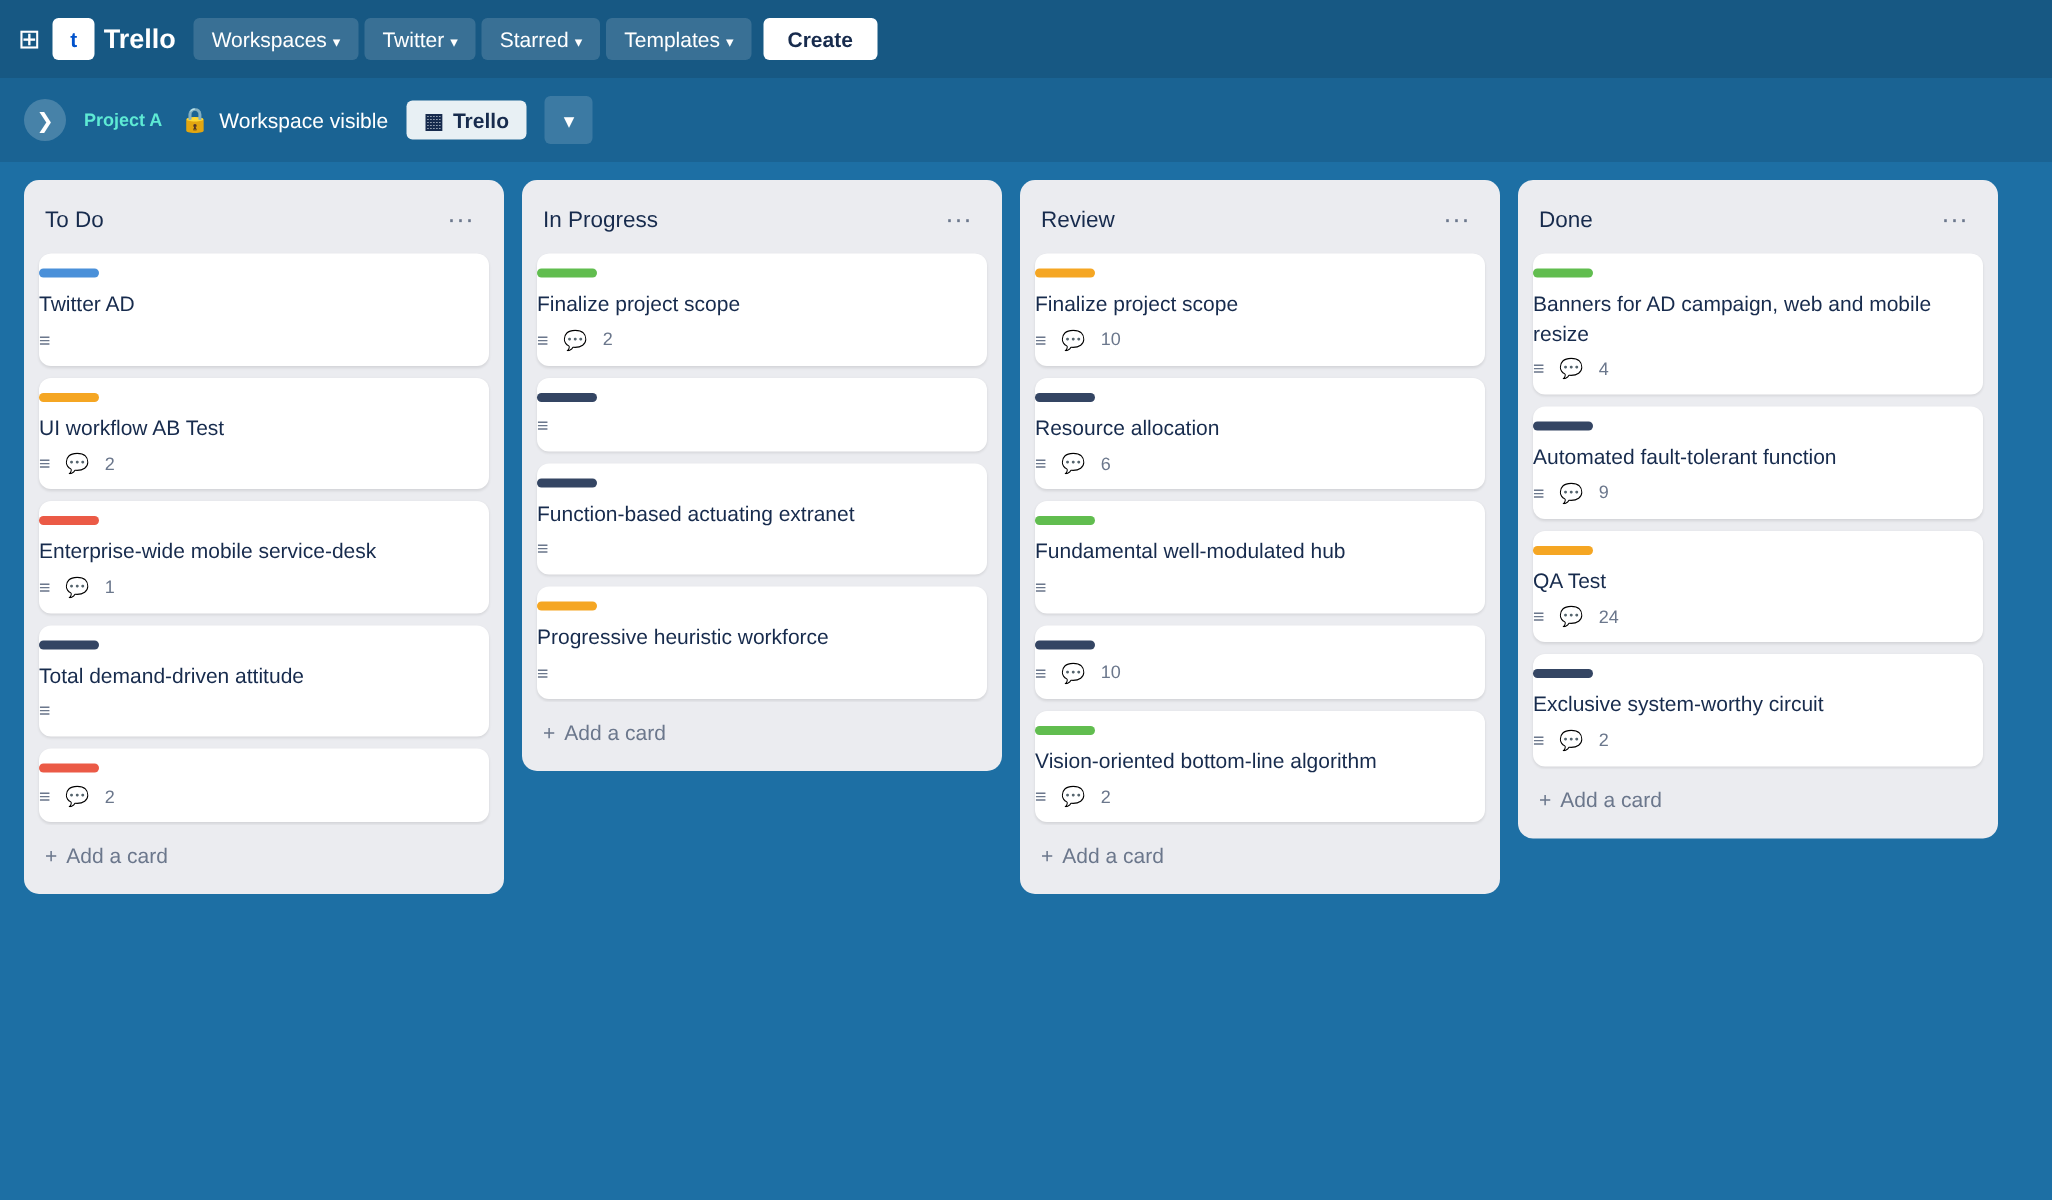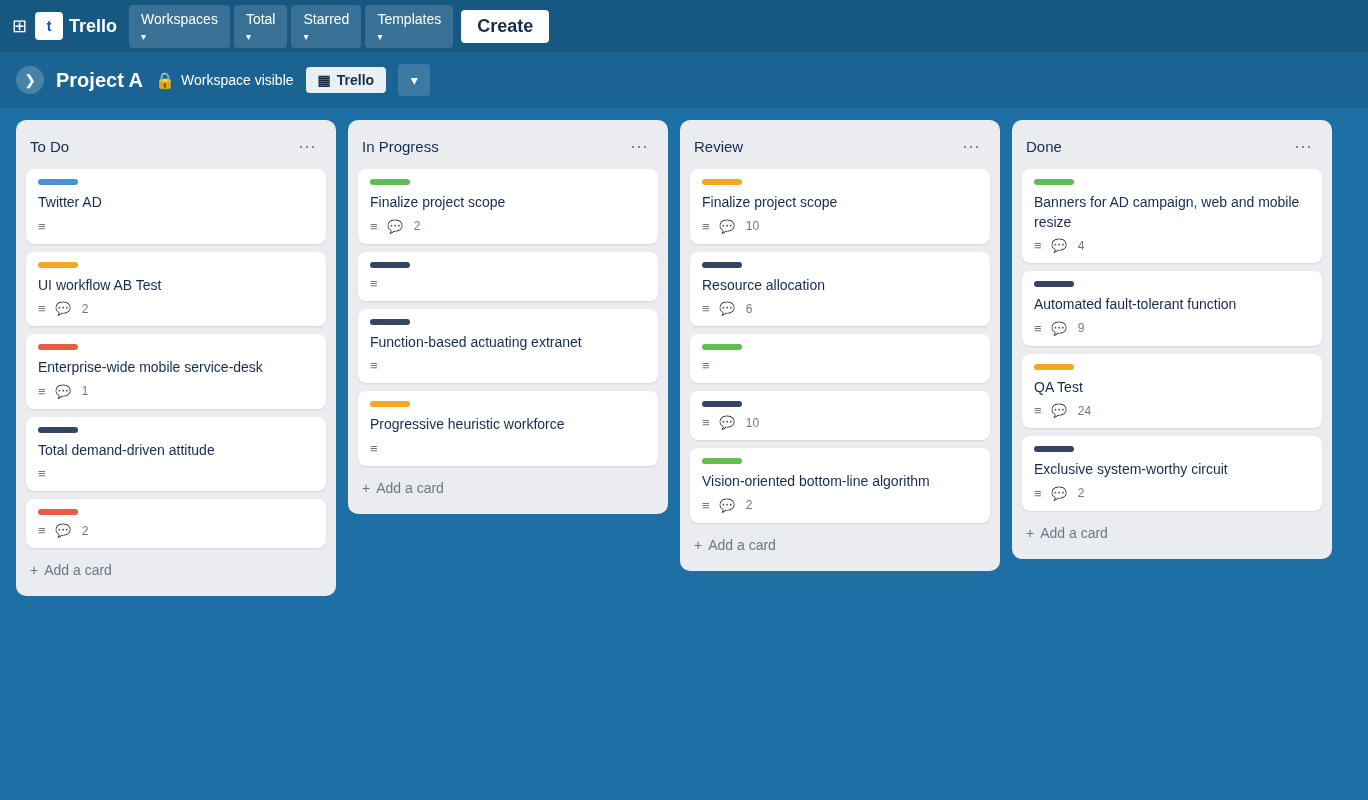--- a/index.html
+++ b/index.html
@@ -20,32 +20,31 @@
     .nav-logo-icon { background: white; color: #0052cc; border-radius: 4px; width: 28px; height: 28px; display: flex; align-items: center; justify-content: center; font-weight: 900; font-size: 14px; }
     .nav-btn {
       background: rgba(255,255,255,0.15);
       border: none;
       color: white;
       border-radius: 4px;
       padding: 6px 12px;
       font-size: 14px;
       cursor: pointer;
       display: flex;
-      align-items: flex-start;
+      align-items: flex-end;
       gap: 4px;
       font-weight: 500;
-      flex-direction: column;
     }
     .nav-create {
       background: white;
       color: #172b4d;
       border: none;
       border-radius: 4px;
       padding: 6px 16px;
-      font-size: 18px;
+      font-size: 14px;
       font-weight: 600;
       cursor: pointer;
       margin-left: 4px;
     }
     .nav-spacer { flex: 1; }
     .chevron { font-size: 10px; }
 
     
     .subheader {
       height: 56px;
@@ -61,21 +60,21 @@
       color: white;
       border-radius: 50%;
       width: 28px;
       height: 28px;
       font-size: 14px;
       cursor: pointer;
       display: flex;
       align-items: center;
       justify-content: center;
     }
-    .project-title { color: #ffffff; font-weight: 700; font-size: 20px; }
+    .project-title { color: #5eead4; font-weight: 700; font-size: 12px; }
     .workspace-visible {
       display: flex;
       align-items: center;
       gap: 6px;
       color: white;
       font-size: 14px;
     }
     .workspace-icon { font-size: 16px; }
     .board-btn {
       background: rgba(255,255,255,0.9);
@@ -132,21 +131,21 @@
       padding: 4px 6px 8px 6px;
     }
     .column-title { font-weight: 400; font-size: 15px; color: #172b4d; }
     .column-menu { background: none; border: none; font-size: 18px; color: #6b778c; cursor: pointer; padding: 2px 6px; border-radius: 4px; }
 
     
     .cards-list { display: flex; flex-direction: column; gap: 8px; overflow-y: auto; flex: 1; padding: 2px 2px; }
     .card {
       background: white;
       border-radius: 8px;
-      padding: 10px 12px;
+      padding: 10px 0;
       box-shadow: 0 1px 2px rgba(0,0,0,0.1);
       cursor: pointer;
     }
     .card-tag {
       height: 6px;
       border-radius: 4px;
       width: 40px;
       margin-bottom: 8px;
     }
     .card-title { font-size: 14px; color: #172b4d; line-height: 1.4; margin-bottom: 6px; }
@@ -183,21 +182,21 @@
   <span class="nav-grid-icon">⊞</span>
   <div class="nav-logo">
     <div class="nav-logo-icon">t</div>
     <span>Trello</span>
   </div>
   <button class="nav-btn">
     <span>Workspaces</span>
     <span class="chevron">▾</span>
   </button>
   <button class="nav-btn">
-    <span>Total</span>
+    <span>Twitter</span>
     <span class="chevron">▾</span>
   </button>
   <button class="nav-btn">
     <span>Starred</span>
     <span class="chevron">▾</span>
   </button>
   <button class="nav-btn">
     <span>Templates</span>
     <span class="chevron">▾</span>
   </button>
@@ -332,20 +331,21 @@
       <div class="card-tag tag-dark-blue"></div>
       <div class="card-title">Resource allocation</div>
       <div class="card-meta">
             <span class="card-meta-icon">≡</span>
             <span class="card-meta-icon">💬</span>
                    <span class="card-meta-count">6</span>
           </div>
     </div>
         <div class="card">
       <div class="card-tag tag-green"></div>
+      <div class="card-title">Fundamental well-modulated hub</div>
       <div class="card-meta">
             <span class="card-meta-icon">≡</span>
           </div>
     </div>
         <div class="card">
       <div class="card-tag tag-dark-blue"></div>
       <div class="card-meta">
             <span class="card-meta-icon">≡</span>
             <span class="card-meta-icon">💬</span>
                    <span class="card-meta-count">10</span>

